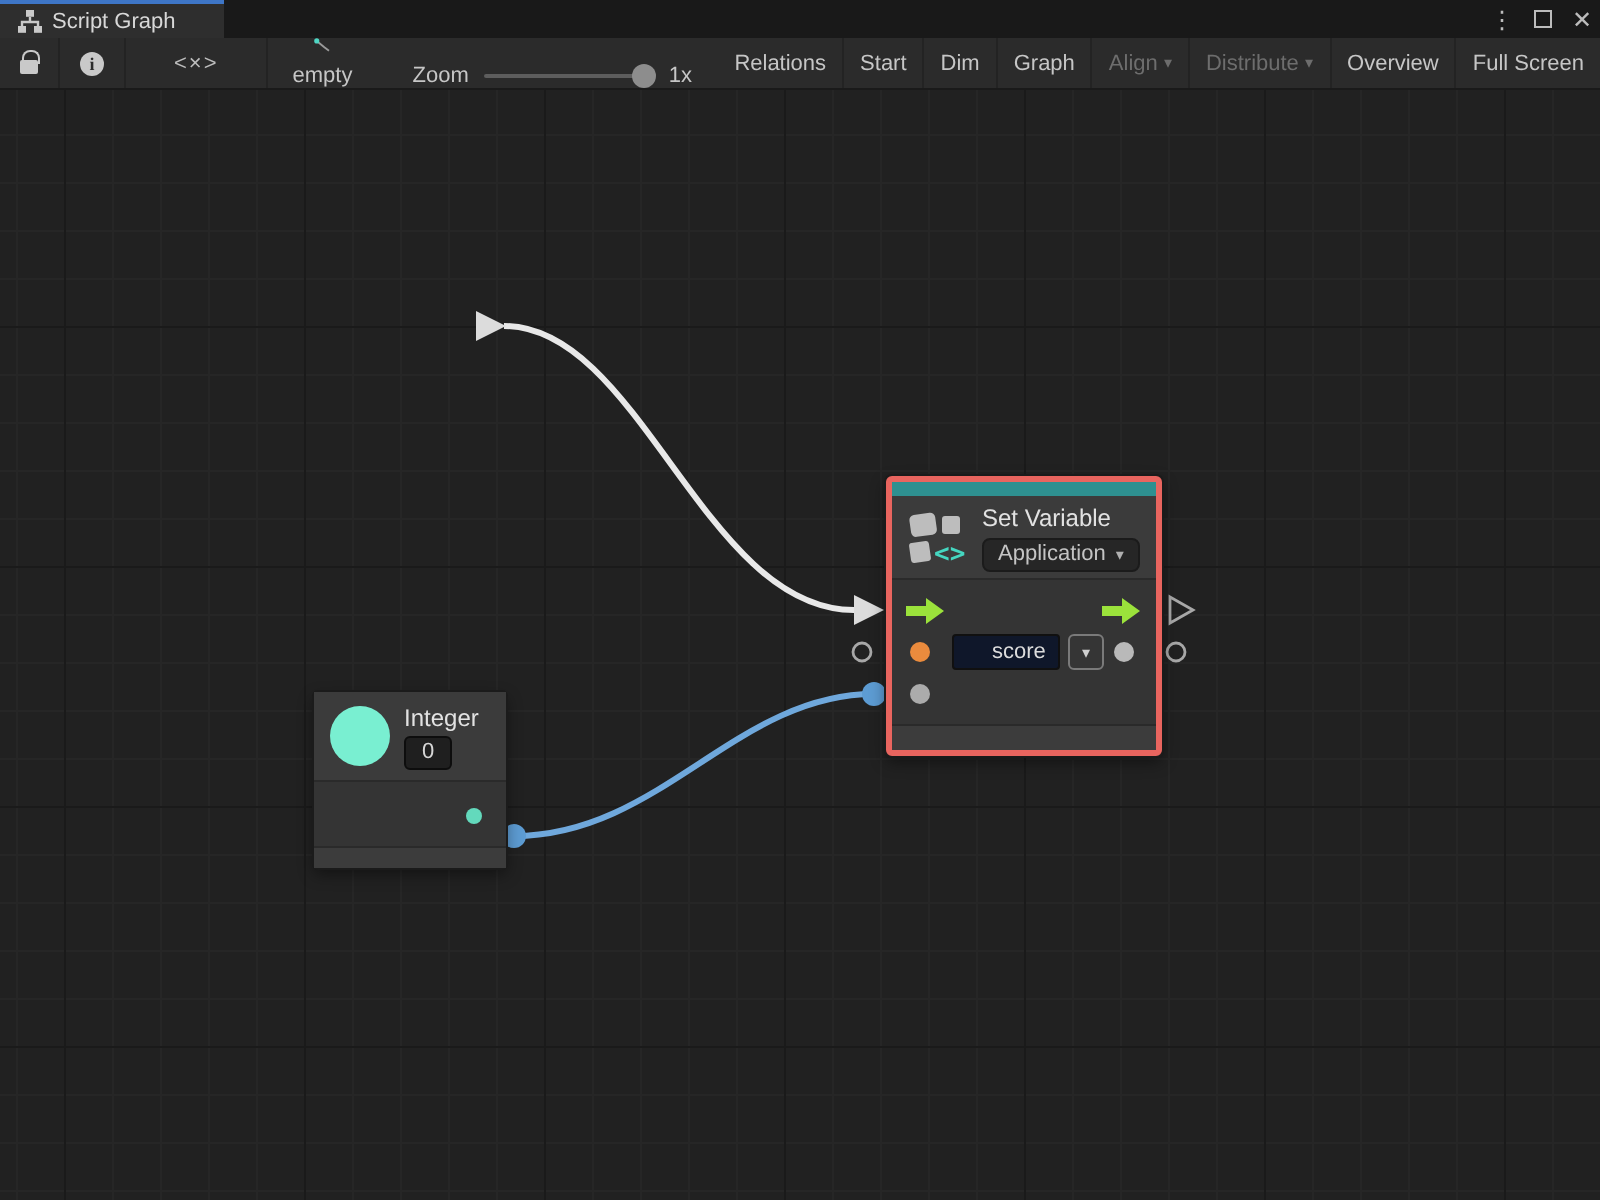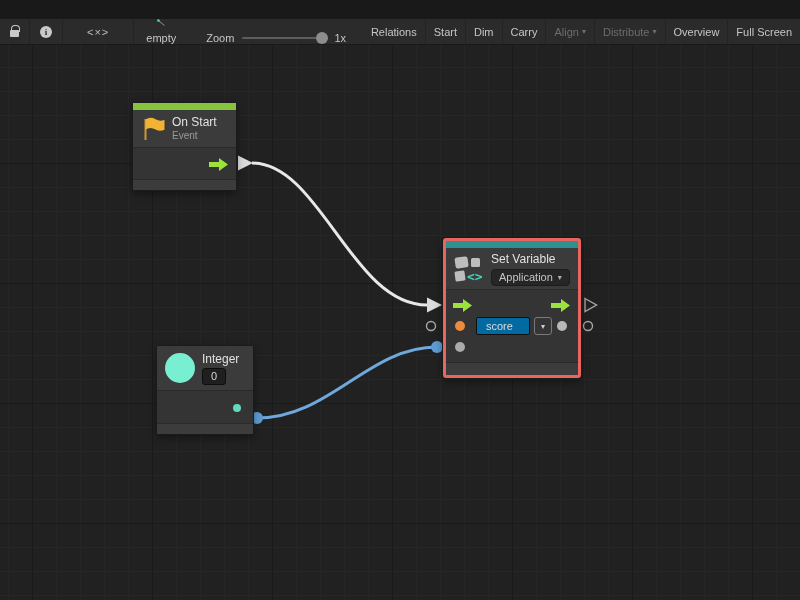--- a/index.html
+++ b/index.html
@@ -88,32 +88,48 @@
   .node-int .n-body { height:33px; }
   .node-int .n-footer { height:10px; }
   .int-circle { width:30px; height:30px; border-radius:50%; background:#79efd1; flex:none; }
   .valbox { width:24px; height:17px; background:#1f1f1f; border:1px solid #0d0d0d;
             border-radius:3px; color:#d6d6d6; font-size:11px; display:flex;
             align-items:center; justify-content:center; }
 
   
   .port-dot { position:absolute; border-radius:50%; }
   .score-row { position:absolute; left:30px; top:27px; display:flex; align-items:center; gap:4px; }
-  .score-box { width:54px; height:18px; background:#0369a1; border:1px solid #101010;
+  .score-box { width:54px; height:18px; background:#0f172a; border:1px solid #101010;
                border-radius:2px; color:#dcdcdc; font-size:11px; display:flex;
-               align-items:center; padding-left:9px; }
+               align-items:center; padding-left:19px; }
   .score-btn { width:18px; height:18px; background:#353535; border:1px solid #7a7a7a;
                border-radius:3px; color:#cfcfcf; font-size:8px; display:flex;
                align-items:center; justify-content:center; }
 </style>
 </head>
 <body>
 
 <div class="app">
 
+  <div class="tabbar">
+    <div class="tab-active">
+      <svg width="12" height="12" viewBox="0 0 12 12">
+        <rect x="4" y="0" width="4" height="3.4" fill="#c9c9c9"></rect>
+        <rect x="0" y="8" width="4" height="3.4" fill="#c9c9c9"></rect>
+        <rect x="8" y="8" width="4" height="3.4" fill="#c9c9c9"></rect>
+        <path d="M6 3.5 V6 M2 8 V6 H10 V8" stroke="#c9c9c9" stroke-width="1.2" fill="none"></path>
+      </svg>
+      <span>Script Graph</span>
+    </div>
+    <div class="win-controls">
+      <span>⋮</span>
+      <span class="maxbox"></span>
+      <span>✕</span>
+    </div>
+  </div>
 
   <div class="toolbar">
     <div class="tbtn icon-btn">
       <span class="lock-body"></span>
     </div>
     <div class="tbtn icon-btn">
       <span class="info-circ">i</span>
     </div>
     <div class="tbtn icon-btn" style="padding:0 24px;">
       <span class="code-glyph">&lt;×&gt;</span>
@@ -129,21 +145,21 @@
       <span>Zoom</span>
       <span class="z-track">
         <span class="z-handle"></span>
       </span>
       <span>1x</span>
     </div>
     <div class="tb-spacer"></div>
     <div class="tbtn">Relations</div>
     <div class="tbtn">Start</div>
     <div class="tbtn">Dim</div>
-    <div class="tbtn">Carry</div>
+    <div class="tbtn">Graph</div>
     <div class="tbtn disabled">
       <span>Align</span>&nbsp;<span class="dd-arrow" style="color:#6d6d6d">▾</span>
     </div>
     <div class="tbtn disabled">
       <span>Distribute</span>&nbsp;<span class="dd-arrow" style="color:#6d6d6d">▾</span>
     </div>
     <div class="tbtn">Overview</div>
     <div class="tbtn" style="border-right:none">Full Screen</div>
   </div>
 
@@ -157,39 +173,20 @@
 
       <path d="M257,373 C330,373 368,302 437,302" stroke="#6fa8dc" stroke-width="3" fill="none"></path>
       <circle cx="257" cy="373" r="6" fill="#5d9cd3"></circle>
       <circle cx="437" cy="302" r="6" fill="#5d9cd3"></circle>
 
       <circle cx="431" cy="281" r="4.5" fill="none" stroke="#a8a8a8" stroke-width="1.4"></circle>
       <polygon points="585,253.5 596.5,260 585,266.5" fill="none" stroke="#a8a8a8" stroke-width="1.4"></polygon>
       <circle cx="588" cy="281" r="4.5" fill="none" stroke="#a8a8a8" stroke-width="1.4"></circle>
     </svg>
 
-    <div class="node node-onstart">
-      <div class="stripe" style="background:#86c33e"></div>
-      <div class="n-header">
-        <svg width="24" height="26" viewBox="0 0 24 26">
-          <path d="M4.5 3 V24" stroke="#c79a35" stroke-width="2"></path>
-          <path d="M4.5 3.5 q5 -3.2 10 -0.2 q4.5 2.6 9 0.4 v10 q-4.5 2.4 -9 -0.3 q-5 -3 -10 0 z" fill="#f2b233"></path>
-        </svg>
-        <div class="sv-col" style="gap:1px">
-          <span class="n-title">On Start</span>
-          <span class="n-sub">Event</span>
-        </div>
-      </div>
-      <div class="n-body">
-        <svg width="20" height="13" viewBox="0 0 20 13" style="position:absolute; right:7px; top:10px;">
-          <path d="M0 4 h10 v-4 l9 6.5 -9 6.5 v-4 h-10 z" fill="#9be23b"></path>
-        </svg>
-      </div>
-      <div class="n-footer"></div>
-    </div>
 
     <div class="node node-setvar">
       <div class="stripe" style="background:#2e9090"></div>
       <div class="n-header">
         <svg width="30" height="29" viewBox="0 0 30 29">
           <rect x="1" y="3" width="13" height="11" rx="2.5" fill="#bdbdbd" transform="rotate(-8 7 8)"></rect>
           <rect x="17" y="4" width="9" height="9" rx="1.5" fill="#bdbdbd"></rect>
           <rect x="1" y="17" width="10" height="10" rx="1.5" fill="#bdbdbd" transform="rotate(-8 6 22)"></rect>
           <text x="13" y="27" fill="#45d6c0" font-size="13" font-weight="bold" font-family="DejaVu Sans Mono, monospace">&lt;&gt;</text>
         </svg>

